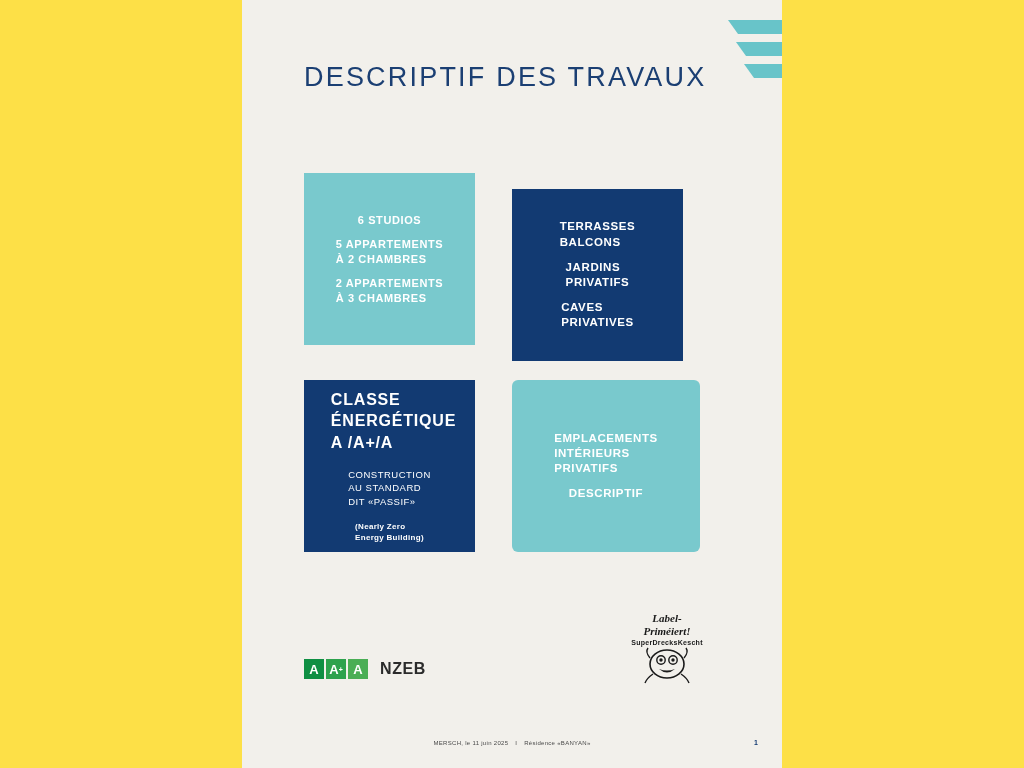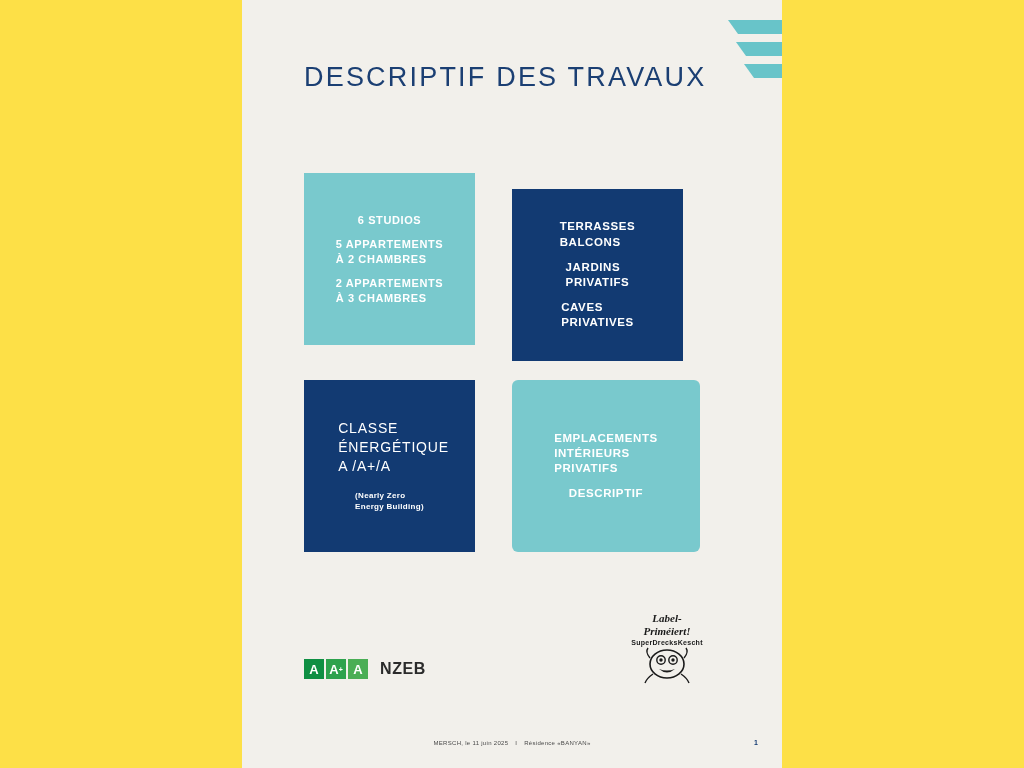--- a/index.html
+++ b/index.html
@@ -111,22 +111,22 @@
     font-size: 11px;
     letter-spacing: 0.6px;
     line-height: 1.32;
     font-weight: 700;
   }
   .card-1 .grp { font-weight: 700; }
   .card-2 .grp { font-size: 11.5px; }
   .card-4 .grp { font-size: 11.5px; }
 
   .energy-title {
-    font-size: 14px;
-    font-weight: 400;
+    font-size: 16px;
+    font-weight: 700;
     letter-spacing: 0.8px;
     line-height: 1.35;
     margin-bottom: 14px;
     margin-left: 8px;
   }
   .energy-sub {
     font-size: 9.5px;
     font-weight: 400;
     letter-spacing: 0.5px;
     line-height: 1.45;
@@ -251,20 +251,21 @@
       </div>
 
       <div class="card navy card-2">
         <div class="grp">TERRASSES<br>BALCONS</div>
         <div class="grp">JARDINS<br>PRIVATIFS</div>
         <div class="grp">CAVES<br>PRIVATIVES</div>
       </div>
 
       <div class="card navy card-3">
         <div class="energy-title">CLASSE<br>ÉNERGÉTIQUE<br>A /A+/A</div>
+        <div class="energy-sub">CONSTRUCTION<br>AU STANDARD<br>DIT «PASSIF»</div>
         <div class="energy-note">(Nearly Zero<br>Energy Building)</div>
       </div>
 
       <div class="card teal card-4">
         <div class="grp">EMPLACEMENTS<br>INTÉRIEURS<br>PRIVATIFS</div>
         <div class="grp">DESCRIPTIF</div>
       </div>
 
     </div>
 

